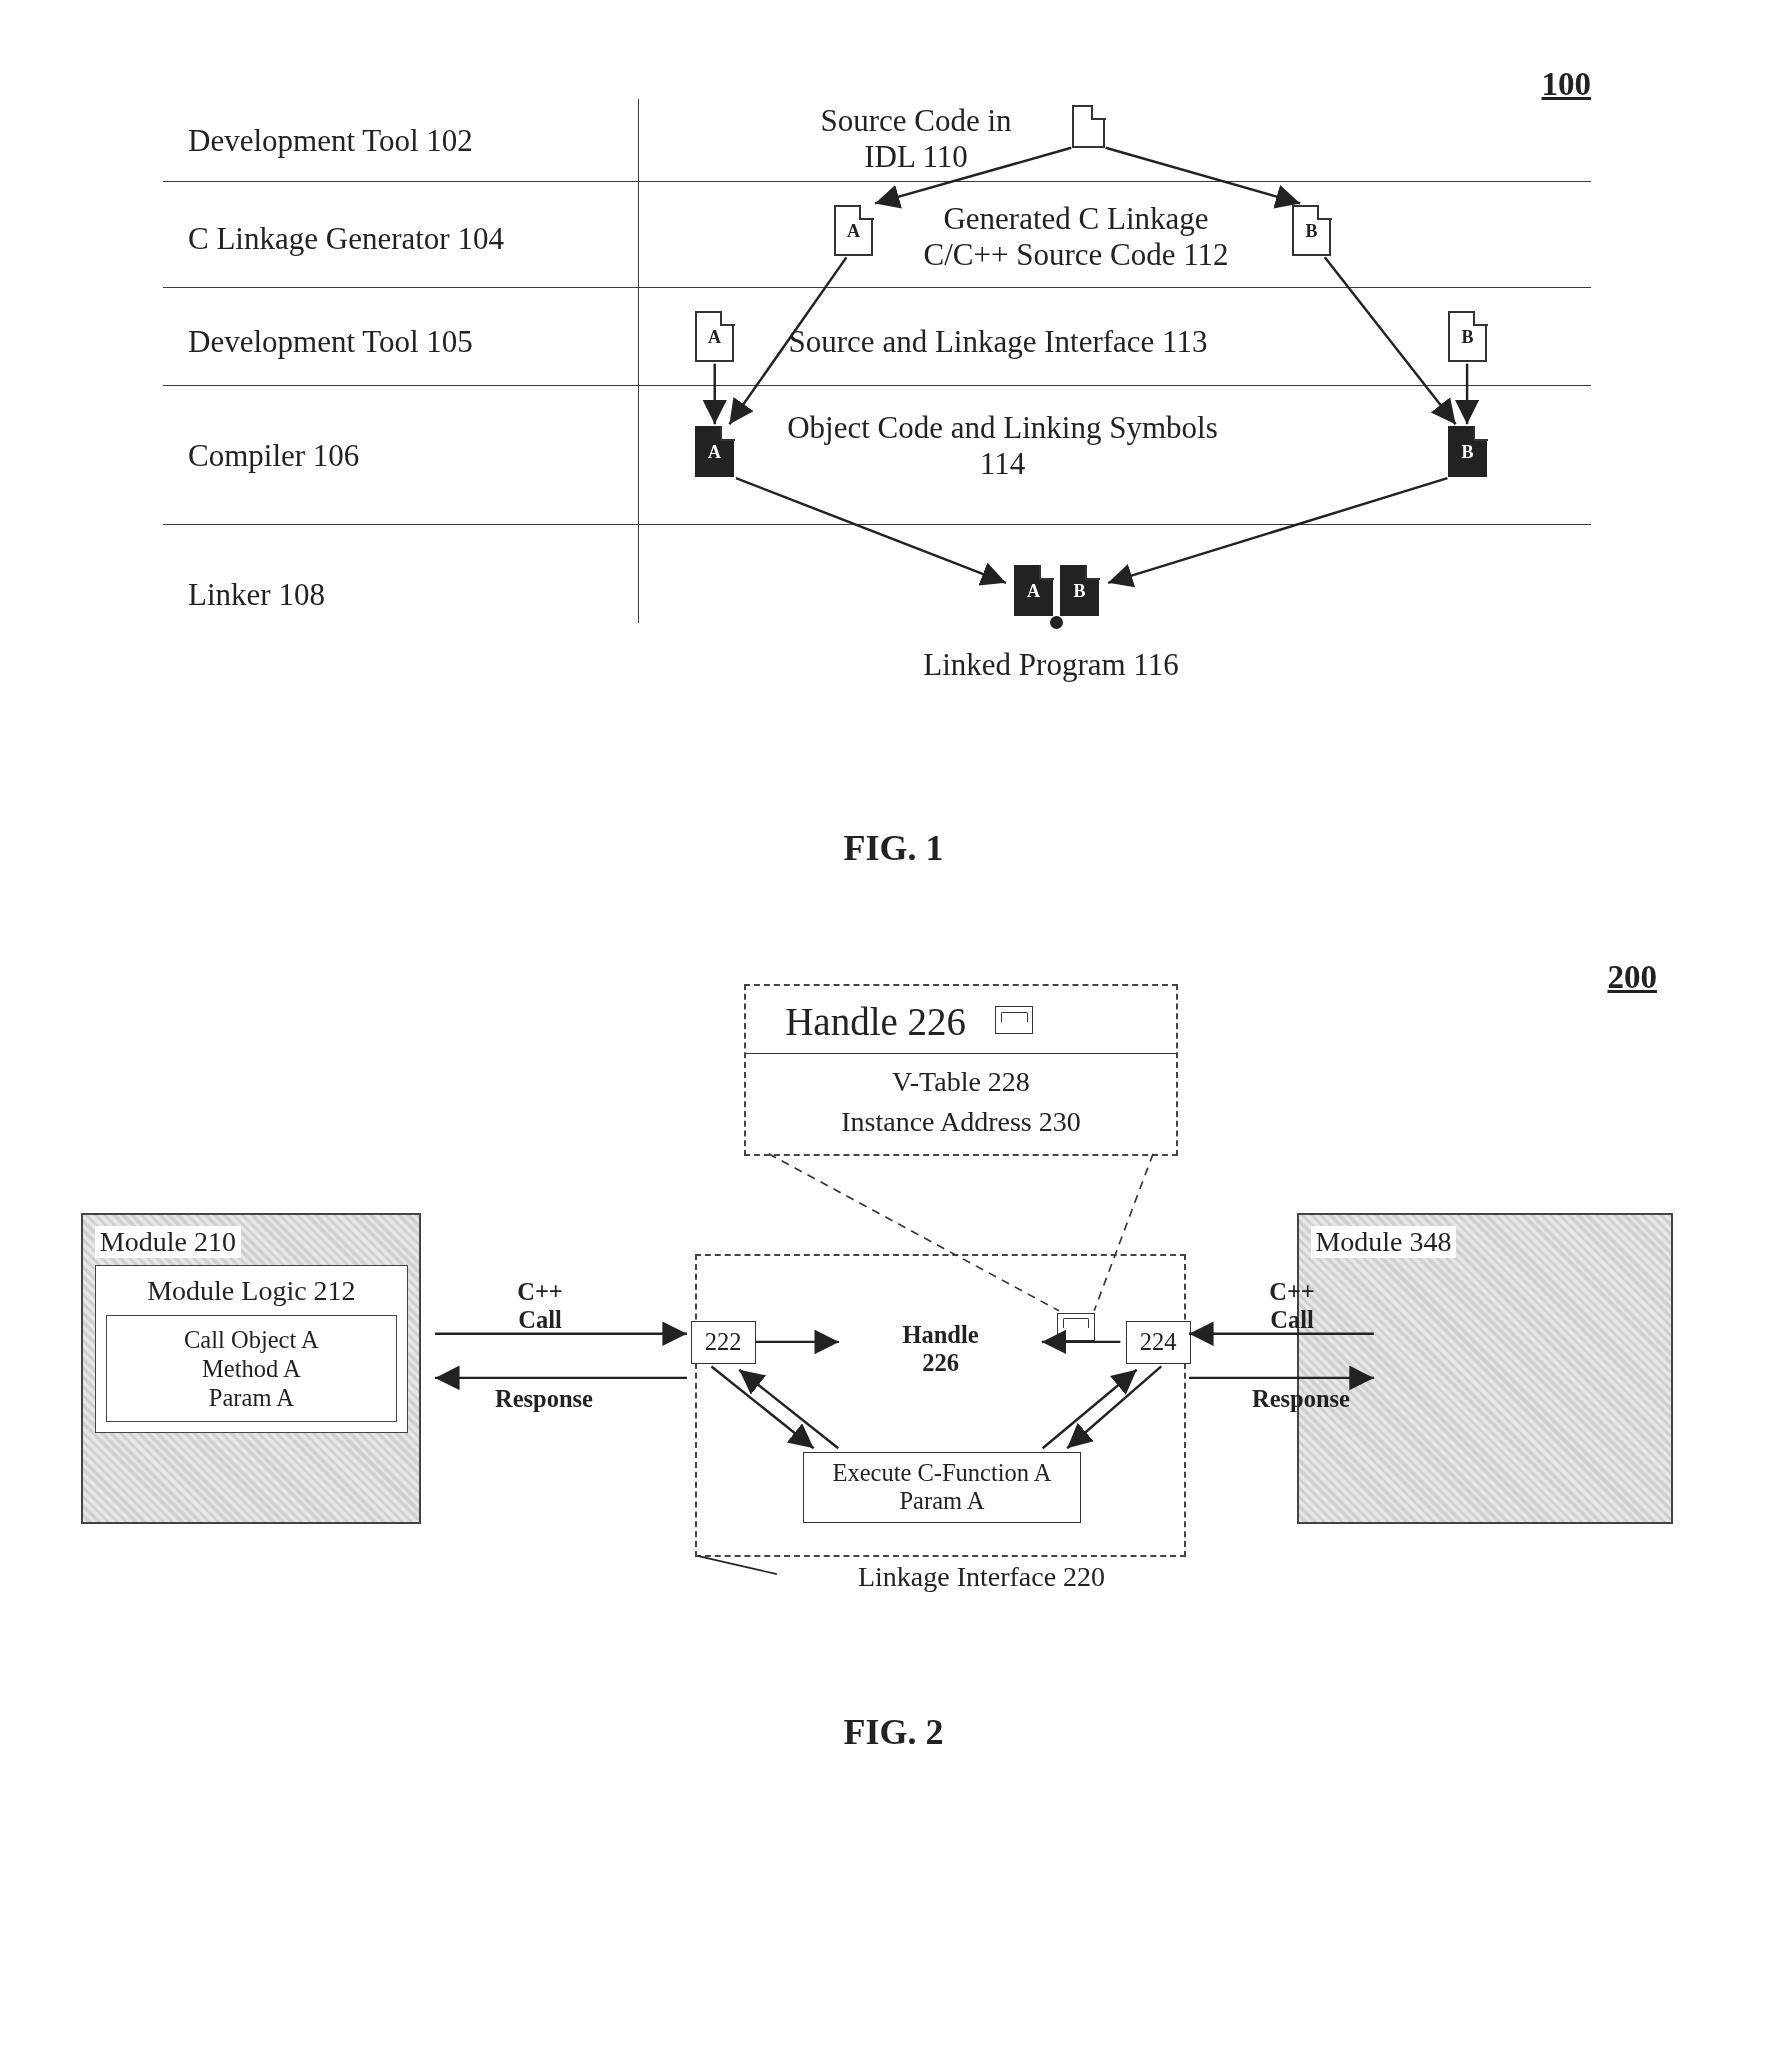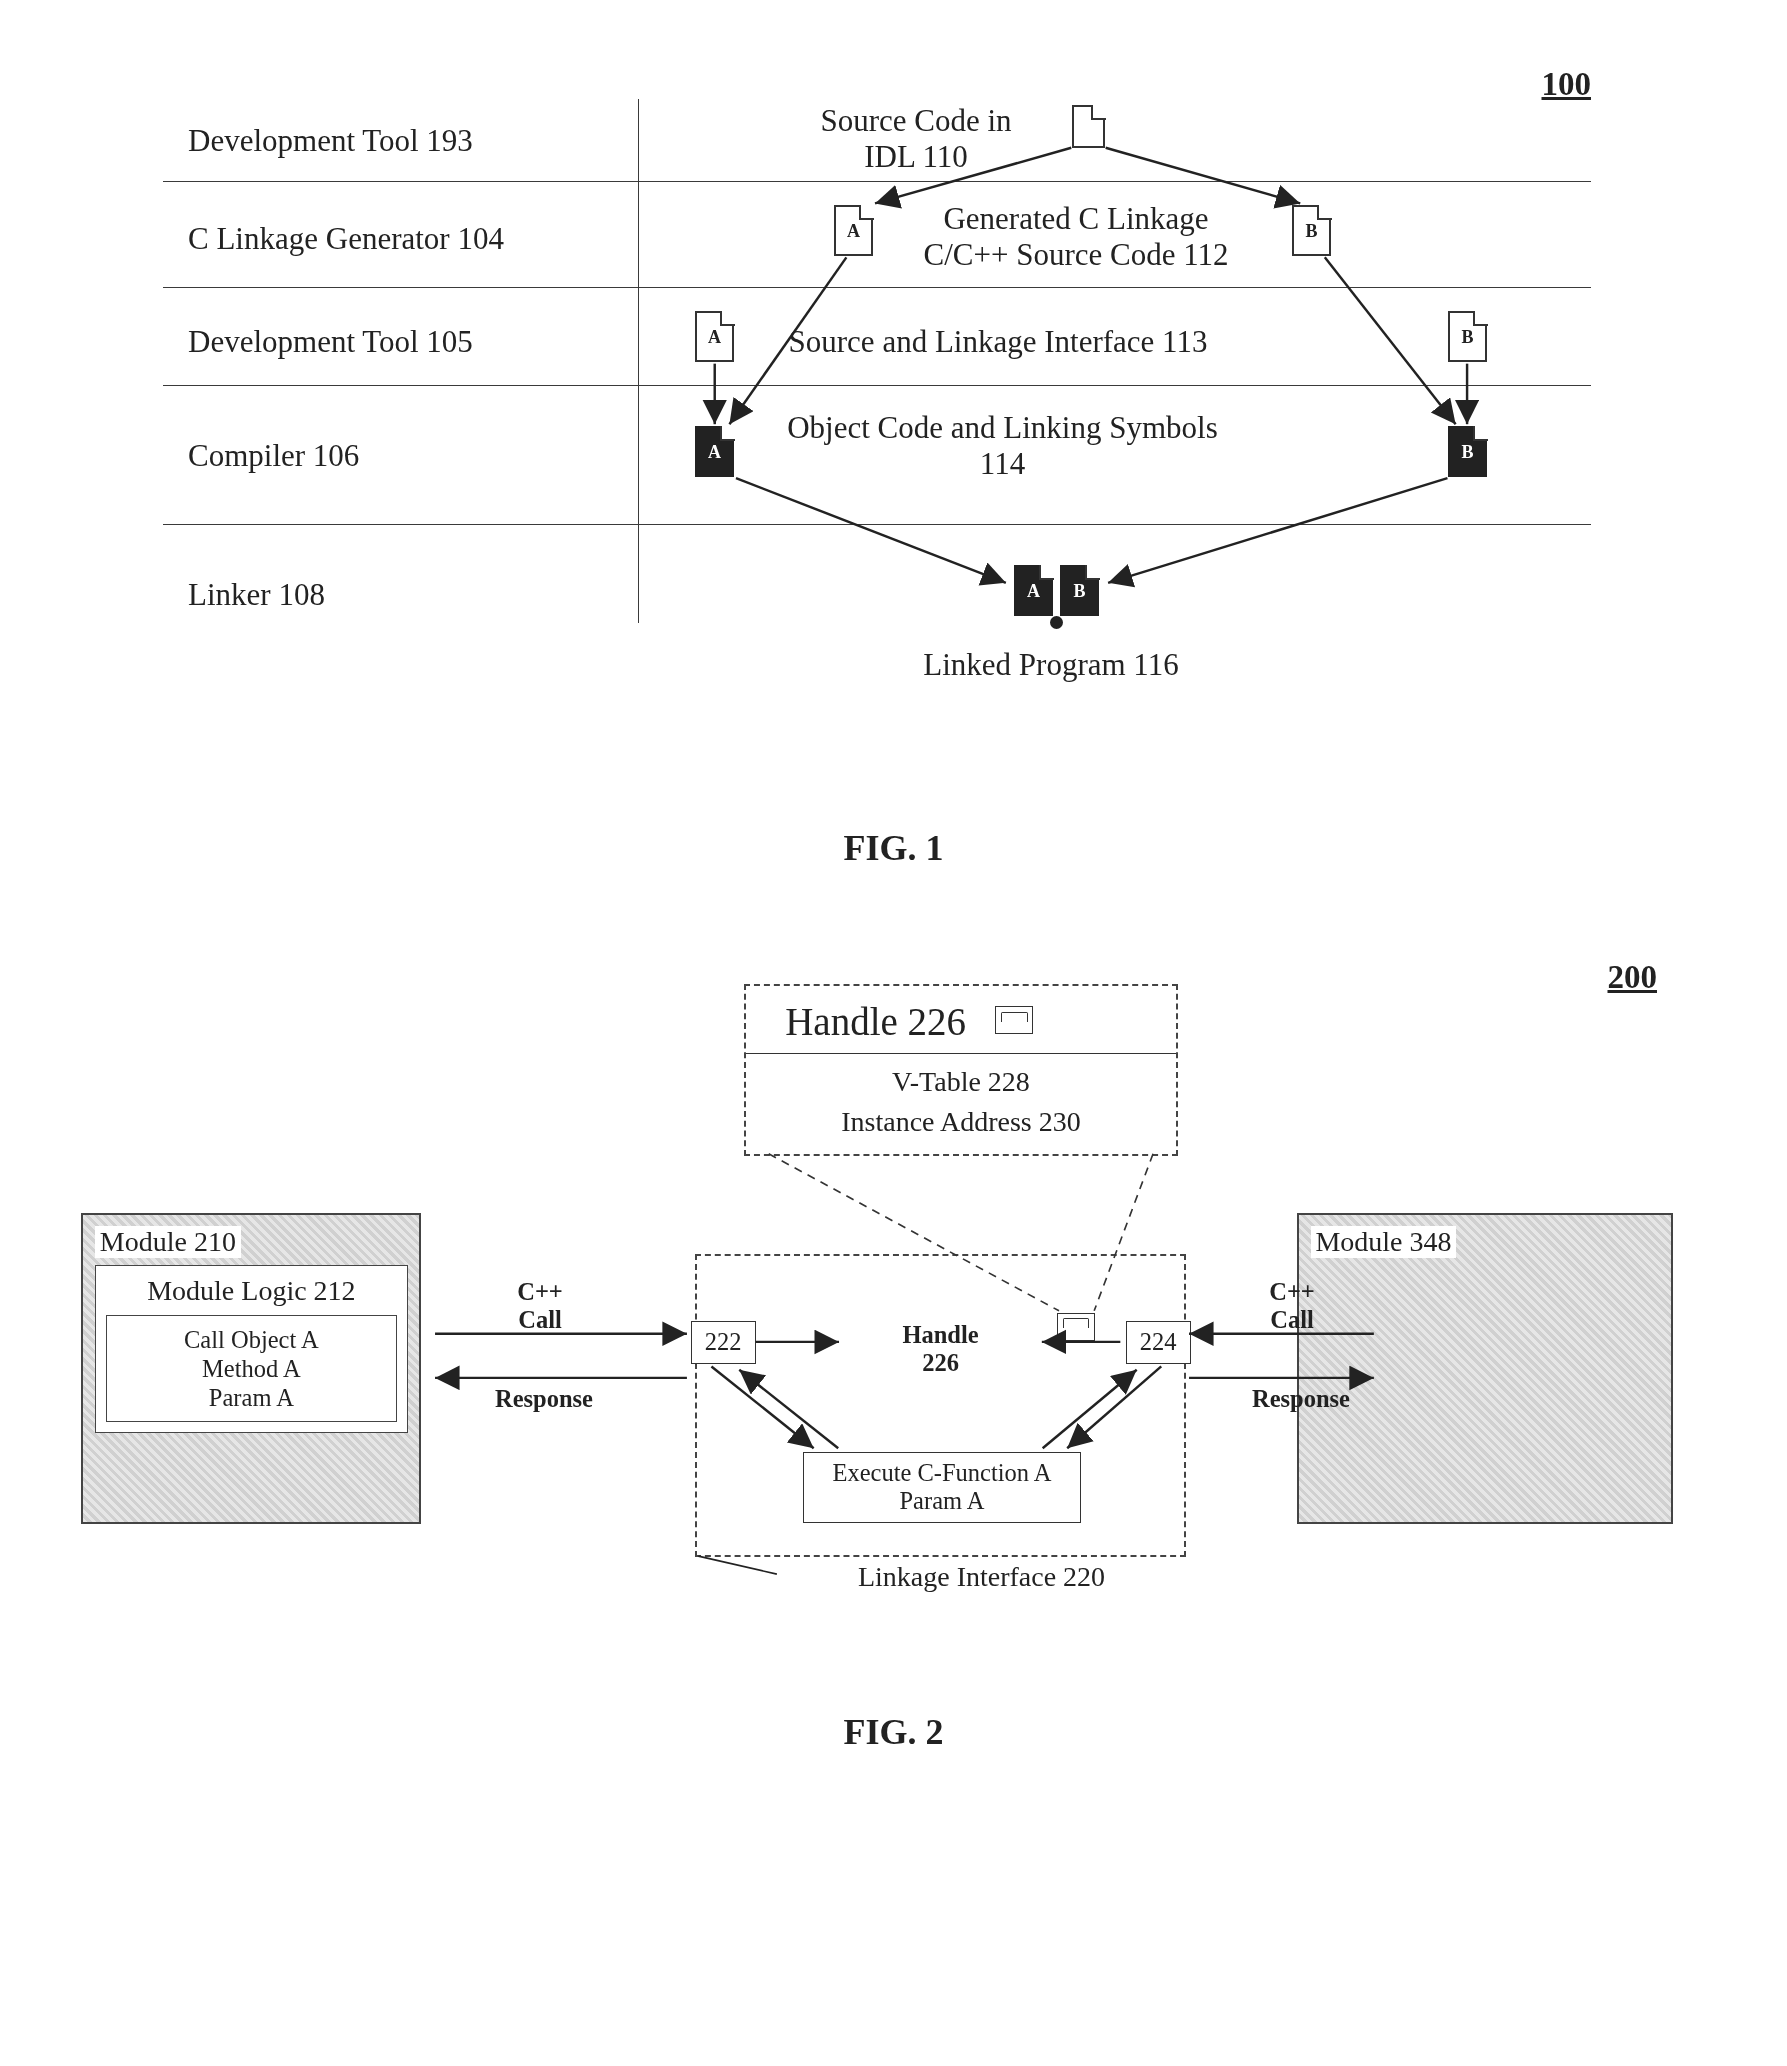--- a/index.html
+++ b/index.html
@@ -147,21 +147,21 @@
 
 <div class="fig1">
   <div class="fig-number" style="top:0; right:131px;">100</div>
 
   <div class="hrule" style="top:115px;"></div>
   <div class="hrule" style="top:221px;"></div>
   <div class="hrule" style="top:319px;"></div>
   <div class="hrule" style="top:458px;"></div>
   <div class="vline" style="top:33px; height:524px; left:573px;"></div>
 
-  <div class="fig1-row-label" style="top:57px;  left:123px;">Development Tool 193</div>
+  <div class="fig1-row-label" style="top:57px;  left:123px;">Development Tool 102</div>
   <div class="fig1-row-label" style="top:155px; left:123px;">C Linkage Generator 104</div>
   <div class="fig1-row-label" style="top:258px; left:123px;">Development Tool 105</div>
   <div class="fig1-row-label" style="top:372px; left:123px;">Compiler 106</div>
   <div class="fig1-row-label" style="top:511px; left:123px;">Linker 108</div>
 
   <div class="fig1-header" style="top:37px; left:720px; width:262px;">
     <span>Source Code in</span><br>
     <span>IDL 110</span>
   </div>
   <div class="fig1-header" style="top:135px; left:835px; width:352px;">

